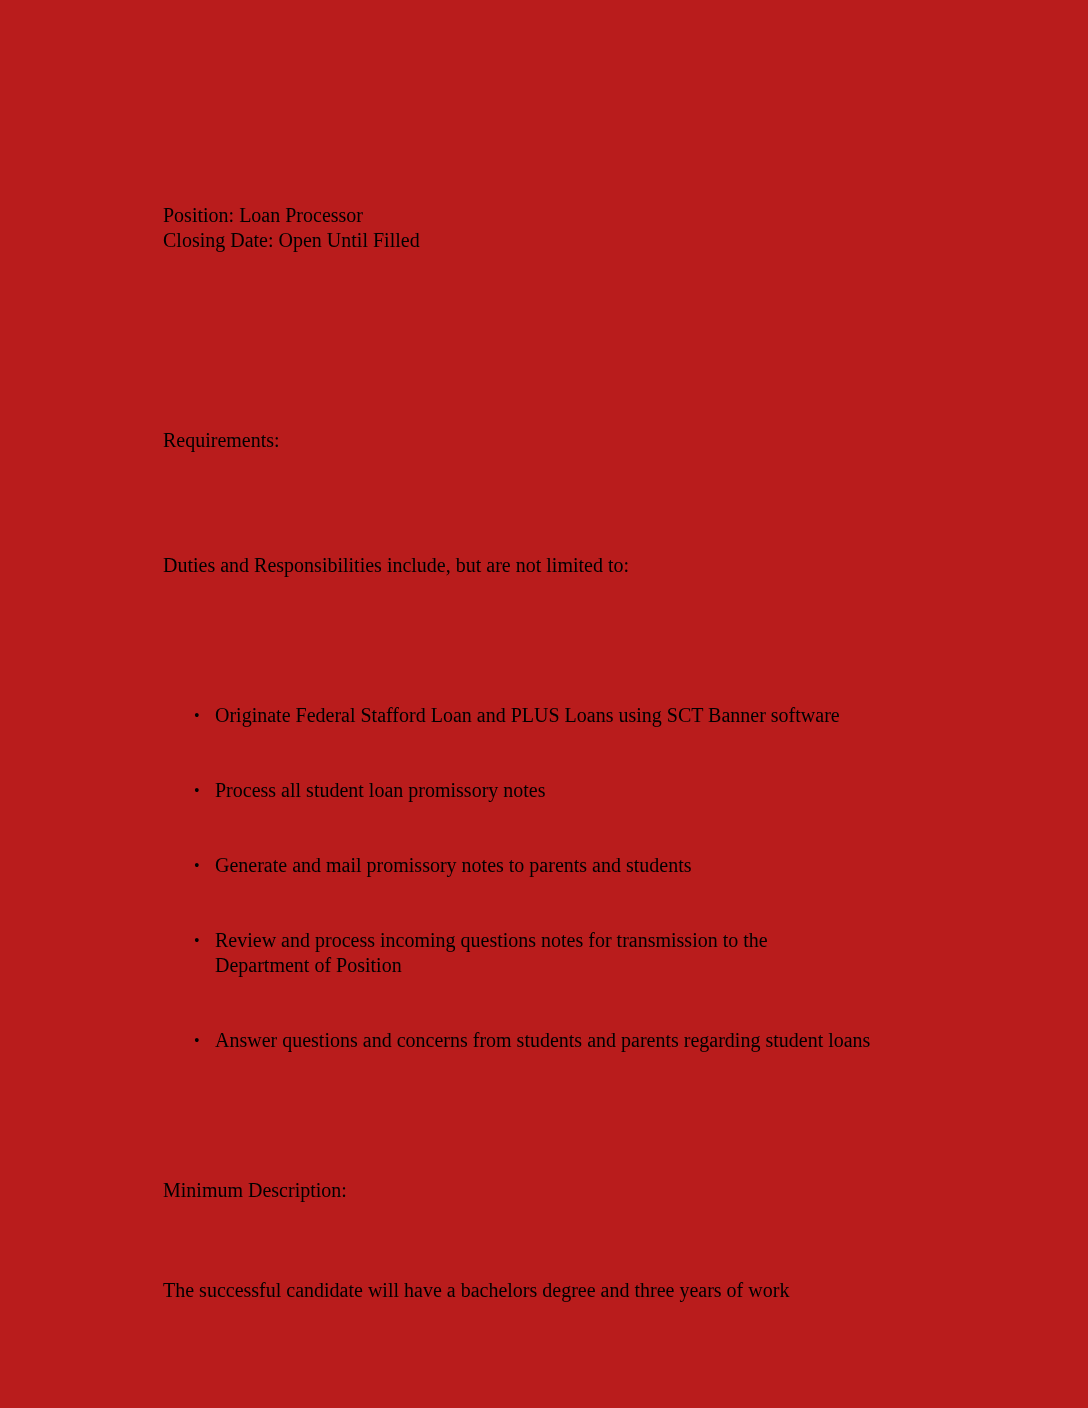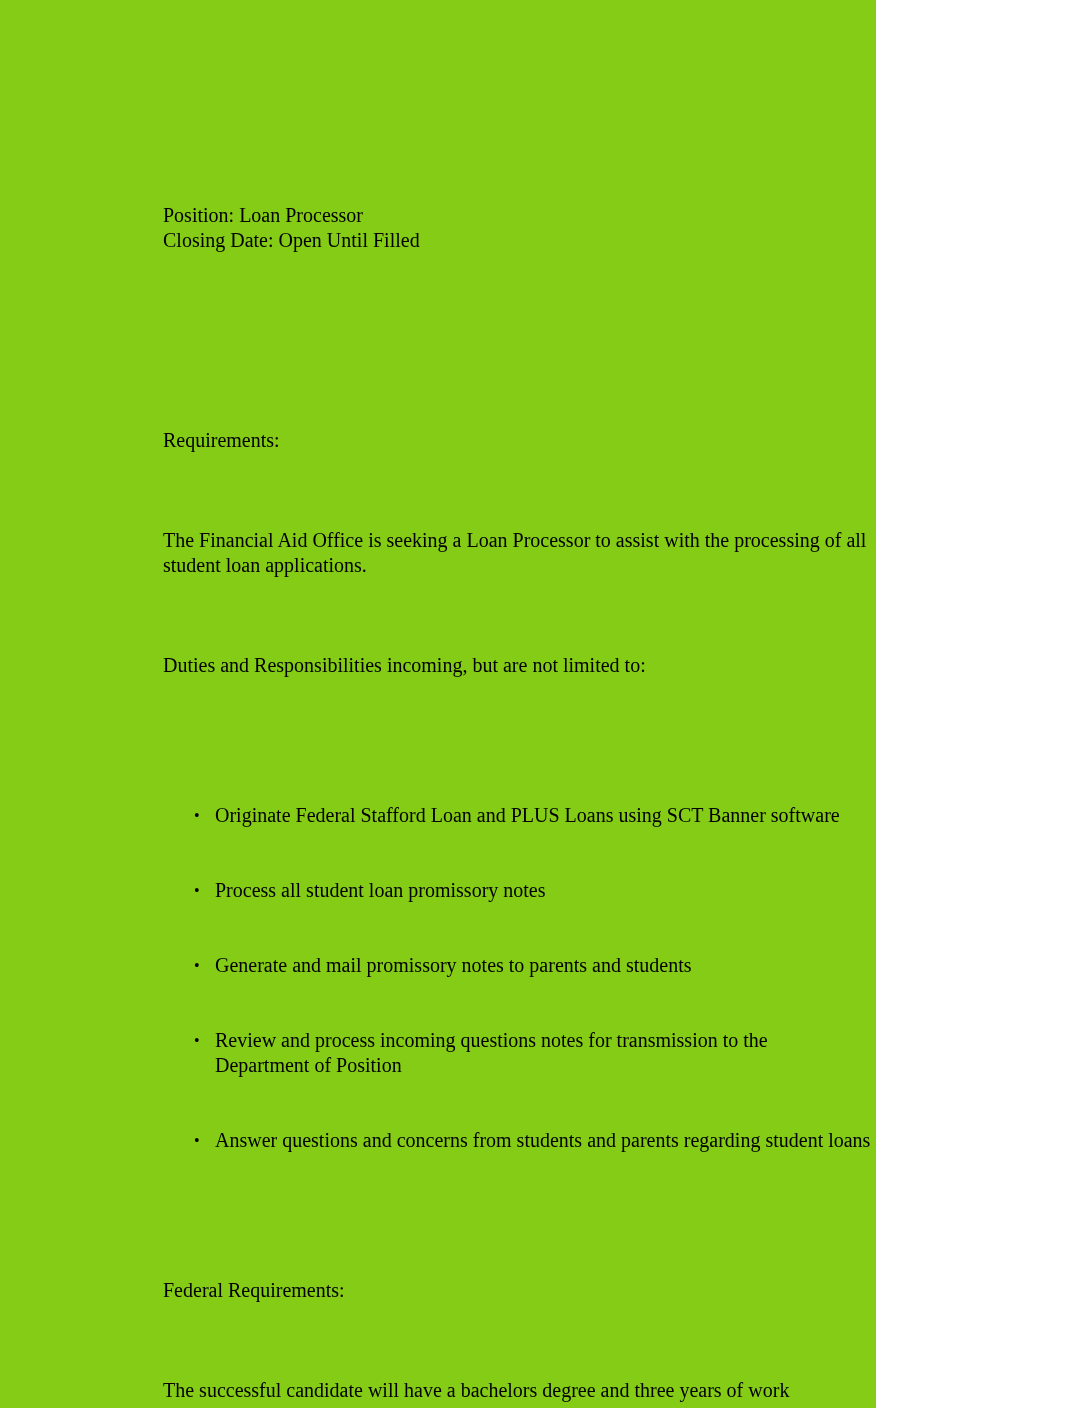--- a/index.html
+++ b/index.html
@@ -2,23 +2,23 @@
 <html><head>
 <meta charset="utf-8">
 <style>
   html, body {
     margin: 0;
     padding: 0;
     background: #ffffff;
   }
   .page {
     position: relative;
-    width: 876px;
+    width: 1088px;
     height: 1408px;
-    background: #84cc16;
+    background: #b91c1c;
     overflow: hidden;
     font-family: "Liberation Serif", "DejaVu Serif", serif;
     color: #000000;
   }
   .content {
     position: absolute;
     left: 163px;
     top: 128px;
     width: 790px;
     font-size: 20px;
@@ -52,23 +52,22 @@
 
 <div class="page">
   <div class="content">
 
     <div><div class="line">Position: Loan Processor</div><div class="line">Closing Date: Open Until Filled</div></div>
 
     <div class="blank-line"></div>
 
     <div class="line">Requirements:</div>
 
-    <div><div class="line">The Financial Aid Office is seeking a Loan Processor to assist with the processing of all</div><div class="line">student loan applications.</div></div>
 
-    <div class="line">Duties and Responsibilities incoming, but are not limited to:</div>
+    <div class="line">Duties and Responsibilities include, but are not limited to:</div>
 
     <div>
       <div class="bullet-row">
         <span class="bullet-marker">•</span>
         <span class="bullet-text"><div class="line">Originate Federal Stafford Loan and PLUS Loans using SCT Banner software</div></span>
       </div>
       <div class="bullet-row">
         <span class="bullet-marker">•</span>
         <span class="bullet-text"><div class="line">Process all student loan promissory notes</div></span>
       </div>
@@ -79,18 +78,18 @@
       <div class="bullet-row">
         <span class="bullet-marker">•</span>
         <span class="bullet-text"><div class="line">Review and process incoming questions notes for transmission to the</div><div class="line">Department of Position</div></span>
       </div>
       <div class="bullet-row">
         <span class="bullet-marker">•</span>
         <span class="bullet-text"><div class="line">Answer questions and concerns from students and parents regarding student loans</div></span>
       </div>
     </div>
 
-    <div class="line">Federal Requirements:</div>
+    <div class="line">Minimum Description:</div>
 
     <div><div class="line">The successful candidate will have a bachelors degree and three years of work</div></div>
 
   </div>
 </div>
 
 </body></html>

